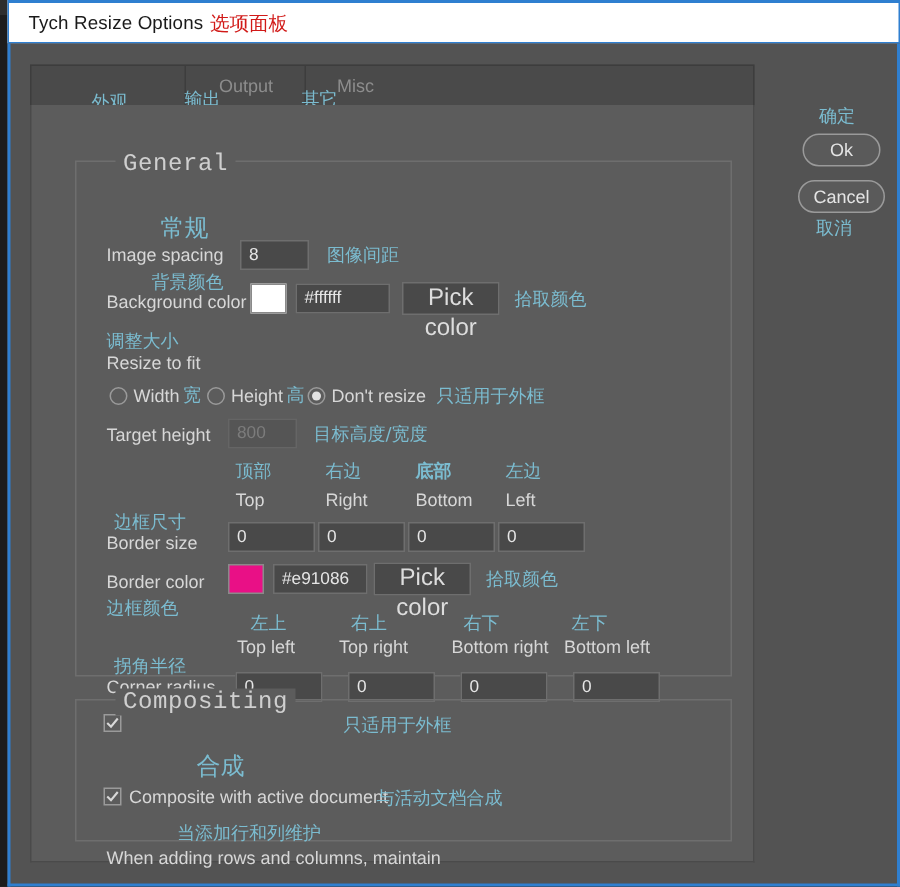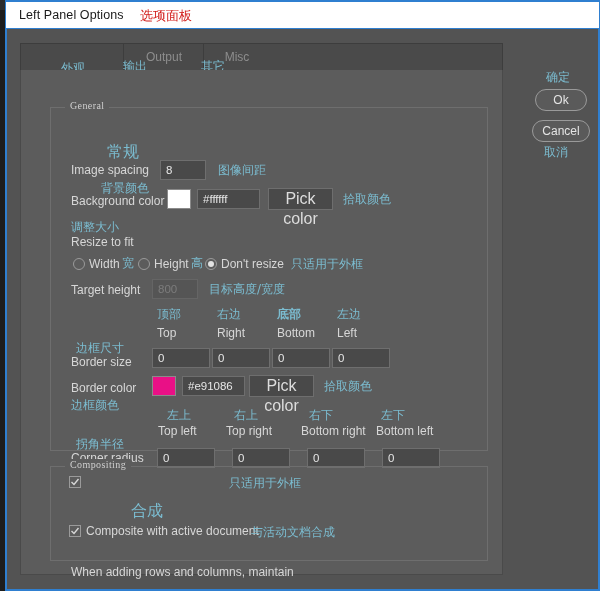--- a/index.html
+++ b/index.html
@@ -126,25 +126,26 @@
   .fieldset {
     position: absolute;
     border: 1px solid #6e6e6e;
     box-sizing: border-box;
   }
   .fs-legend {
     position: absolute;
     top: -8px;
     padding: 0 5px;
     background: #5c5c5c;
-    font-family: Liberation Serif, serif;
-    font-size: 10px;
+    font-family: Liberation Mono, monospace;
+    font-size: 16px;
     color: #cfcfcf;
     letter-spacing: 0.4px;
     white-space: nowrap;
+    margin-left: 12px;
   }
   #fs-general { left: 29px; top: 37px; width: 438px; height: 344px; }
   #fs-general .fs-legend { left: 14px; }
   #fs-compositing { left: 29px; top: 396px; width: 438px; height: 95px; }
   #fs-compositing .fs-legend { left: 14px; }
 
   .legend-cn {
     position: absolute;
     font-size: 16px;
     color: #7bbcd0;
@@ -256,21 +257,21 @@
 </style>
 </head>
 <body>
 
 <div id="app">
 
   <div class="leftstrip"></div>
   <div class="leftstrip-dark"></div>
 
   <div id="titlebar">
-    <span id="title-en">Left Panel Options</span>
+    <span id="title-en">Tych Resize Options</span>
     <span id="title-cn">选项面板</span>
   </div>
 
   <div id="dialog">
 
     <div id="tabbar">
       <div class="tab" id="tab-output">Output</div>
       <div class="tab" id="tab-misc">Misc</div>
     </div>
     <span class="tab-cn" id="tabcn-appearance">外观</span>
@@ -370,20 +371,21 @@
       <span class="legend-cn" id="legend-cn-compositing">合成</span>
 
       <div class="cbox on" style="left:48px; top:455px;">
         <svg width="10" height="10" viewBox="0 0 10 10" aria-hidden="true">
             <path d="M1.5 5 L4 7.5 L8.5 2" stroke="#d8d8d8" stroke-width="1.4" fill="none"></path>
           </svg>
       </div>
       <span class="lbl" style="left:65px; top:454px;">Composite with active document</span>
       <span class="cn" style="left:230px; top:454px;">与活动文档合成</span>
 
+      <span class="cn" style="left:97px; top:477px;">当添加行和列维护</span>
       <span class="lbl" style="left:50px; top:495px;">When adding rows and columns, maintain</span>
 
       <span class="lbl" style="left:70px; top:520px;">Width</span>
 
       <span class="lbl" style="left:134px; top:520px;">Height</span>
 
       <span class="lbl" style="left:200px; top:520px;">Nothing</span>
 
     </div>
 

